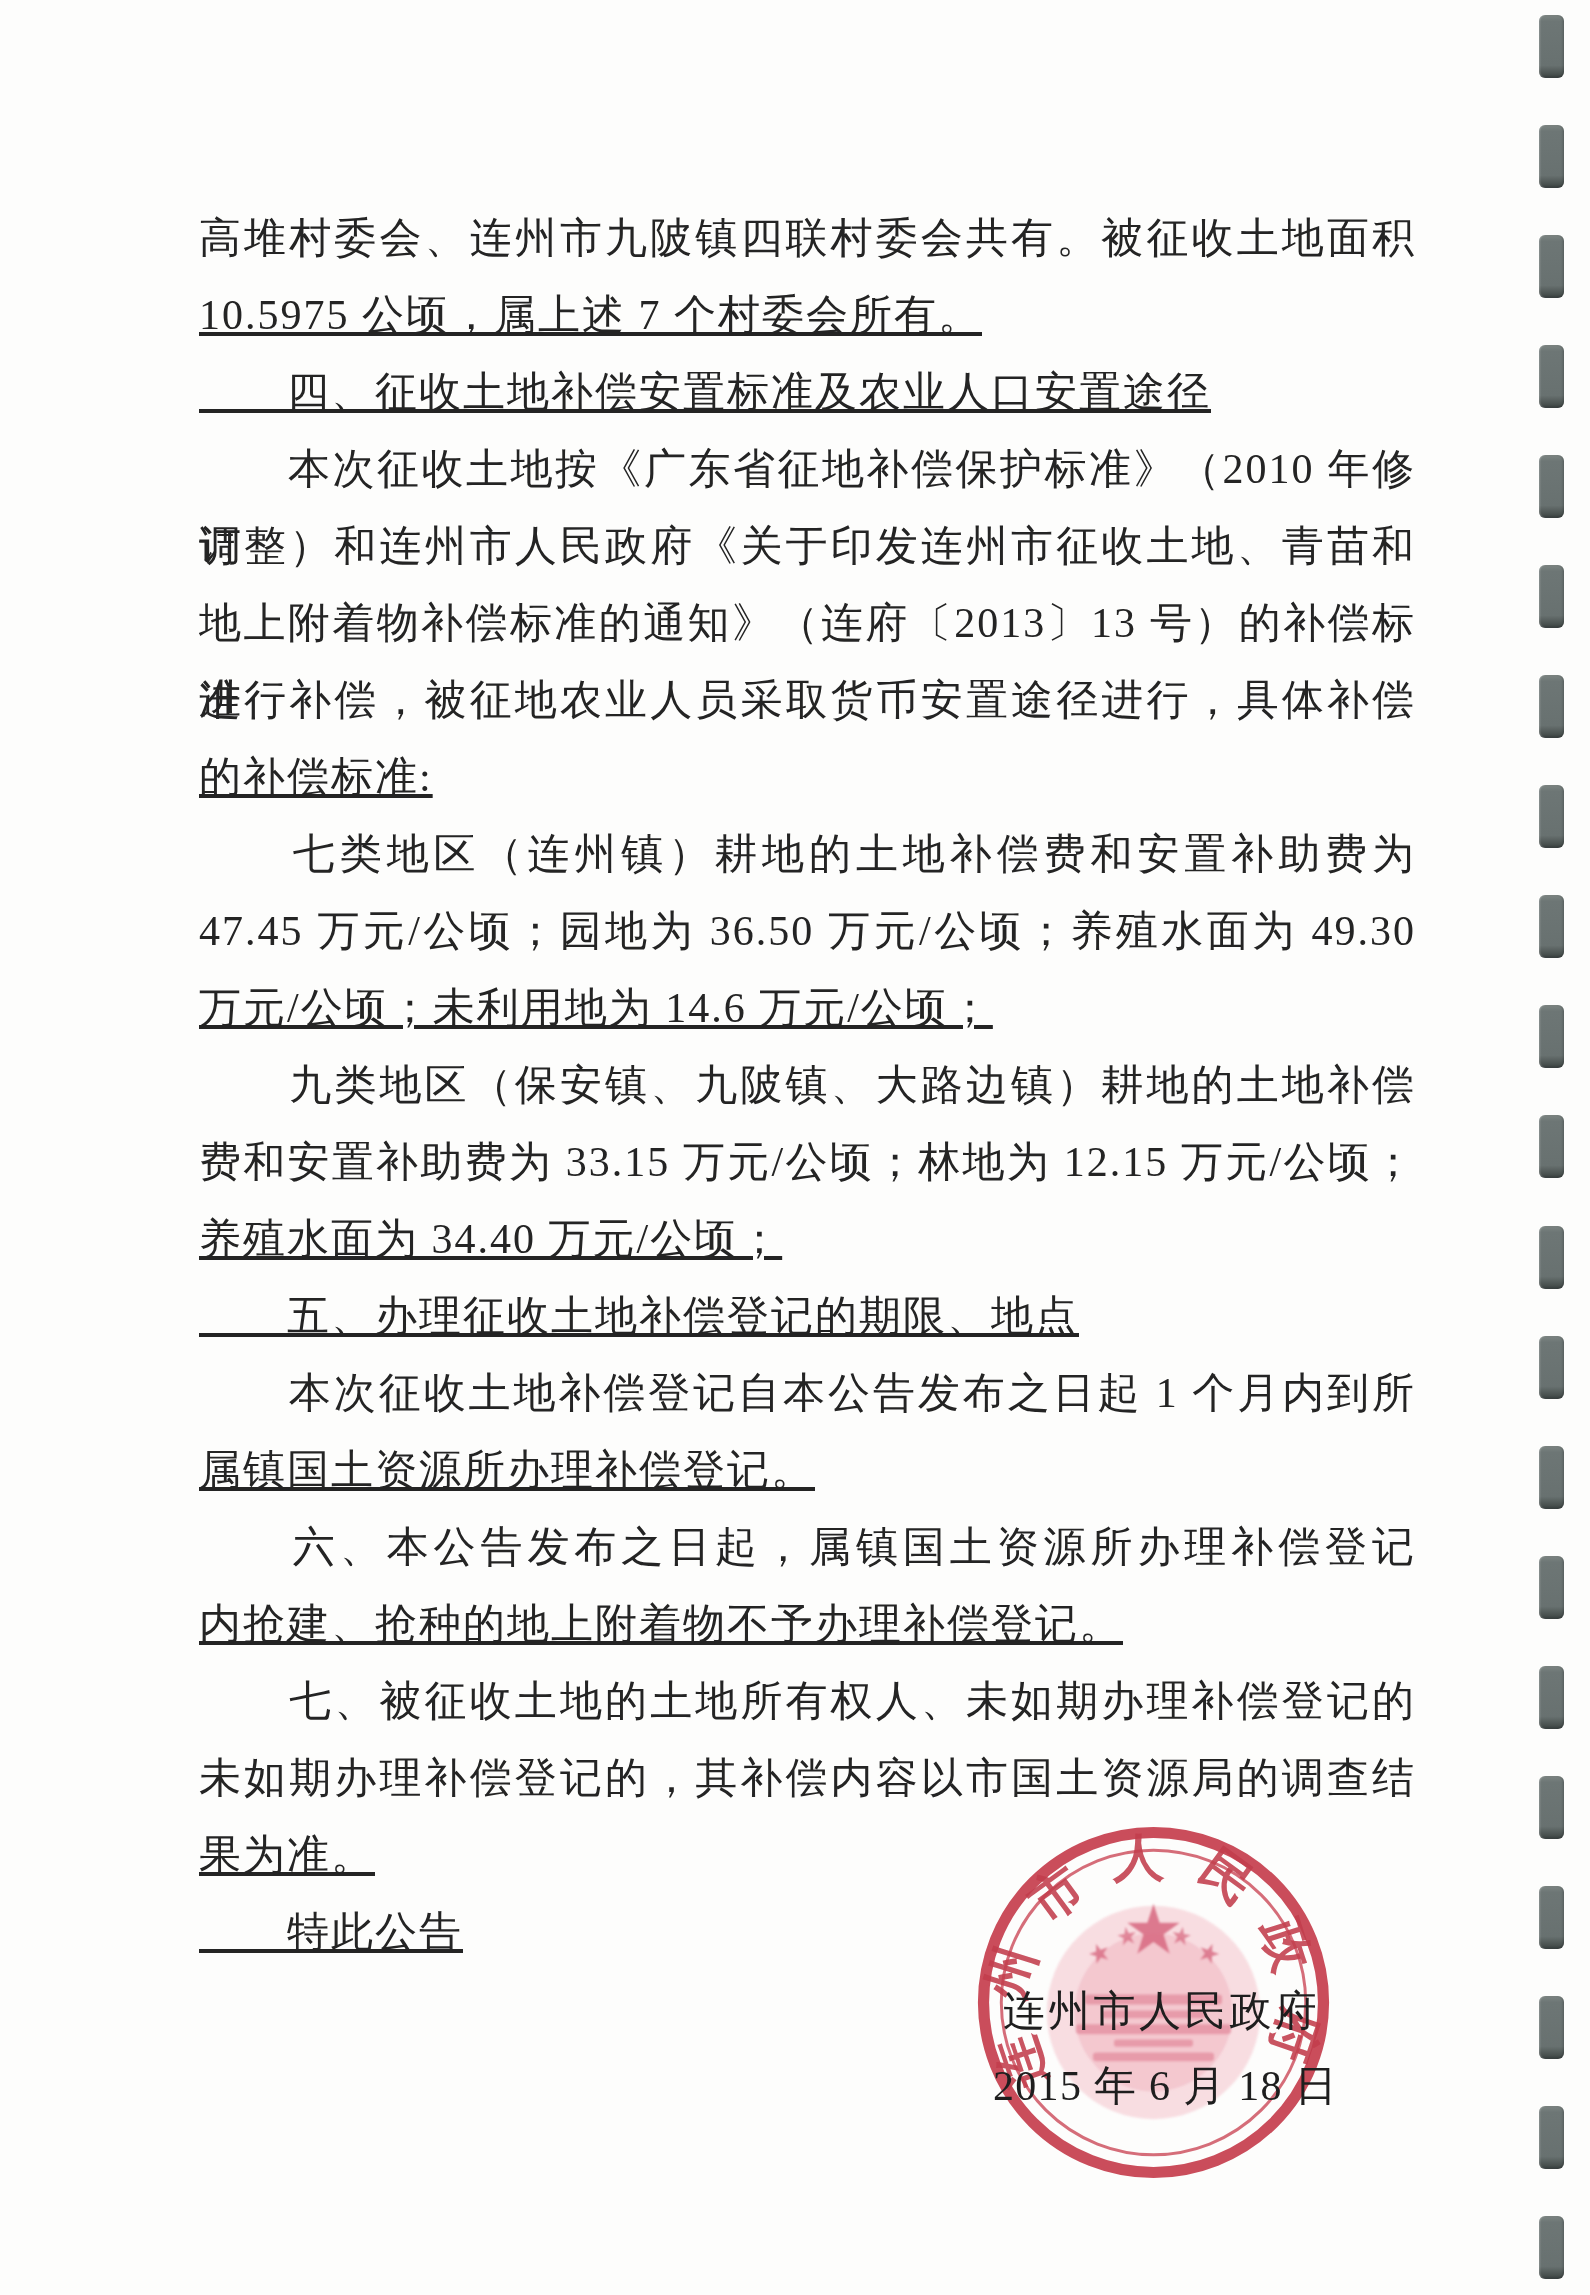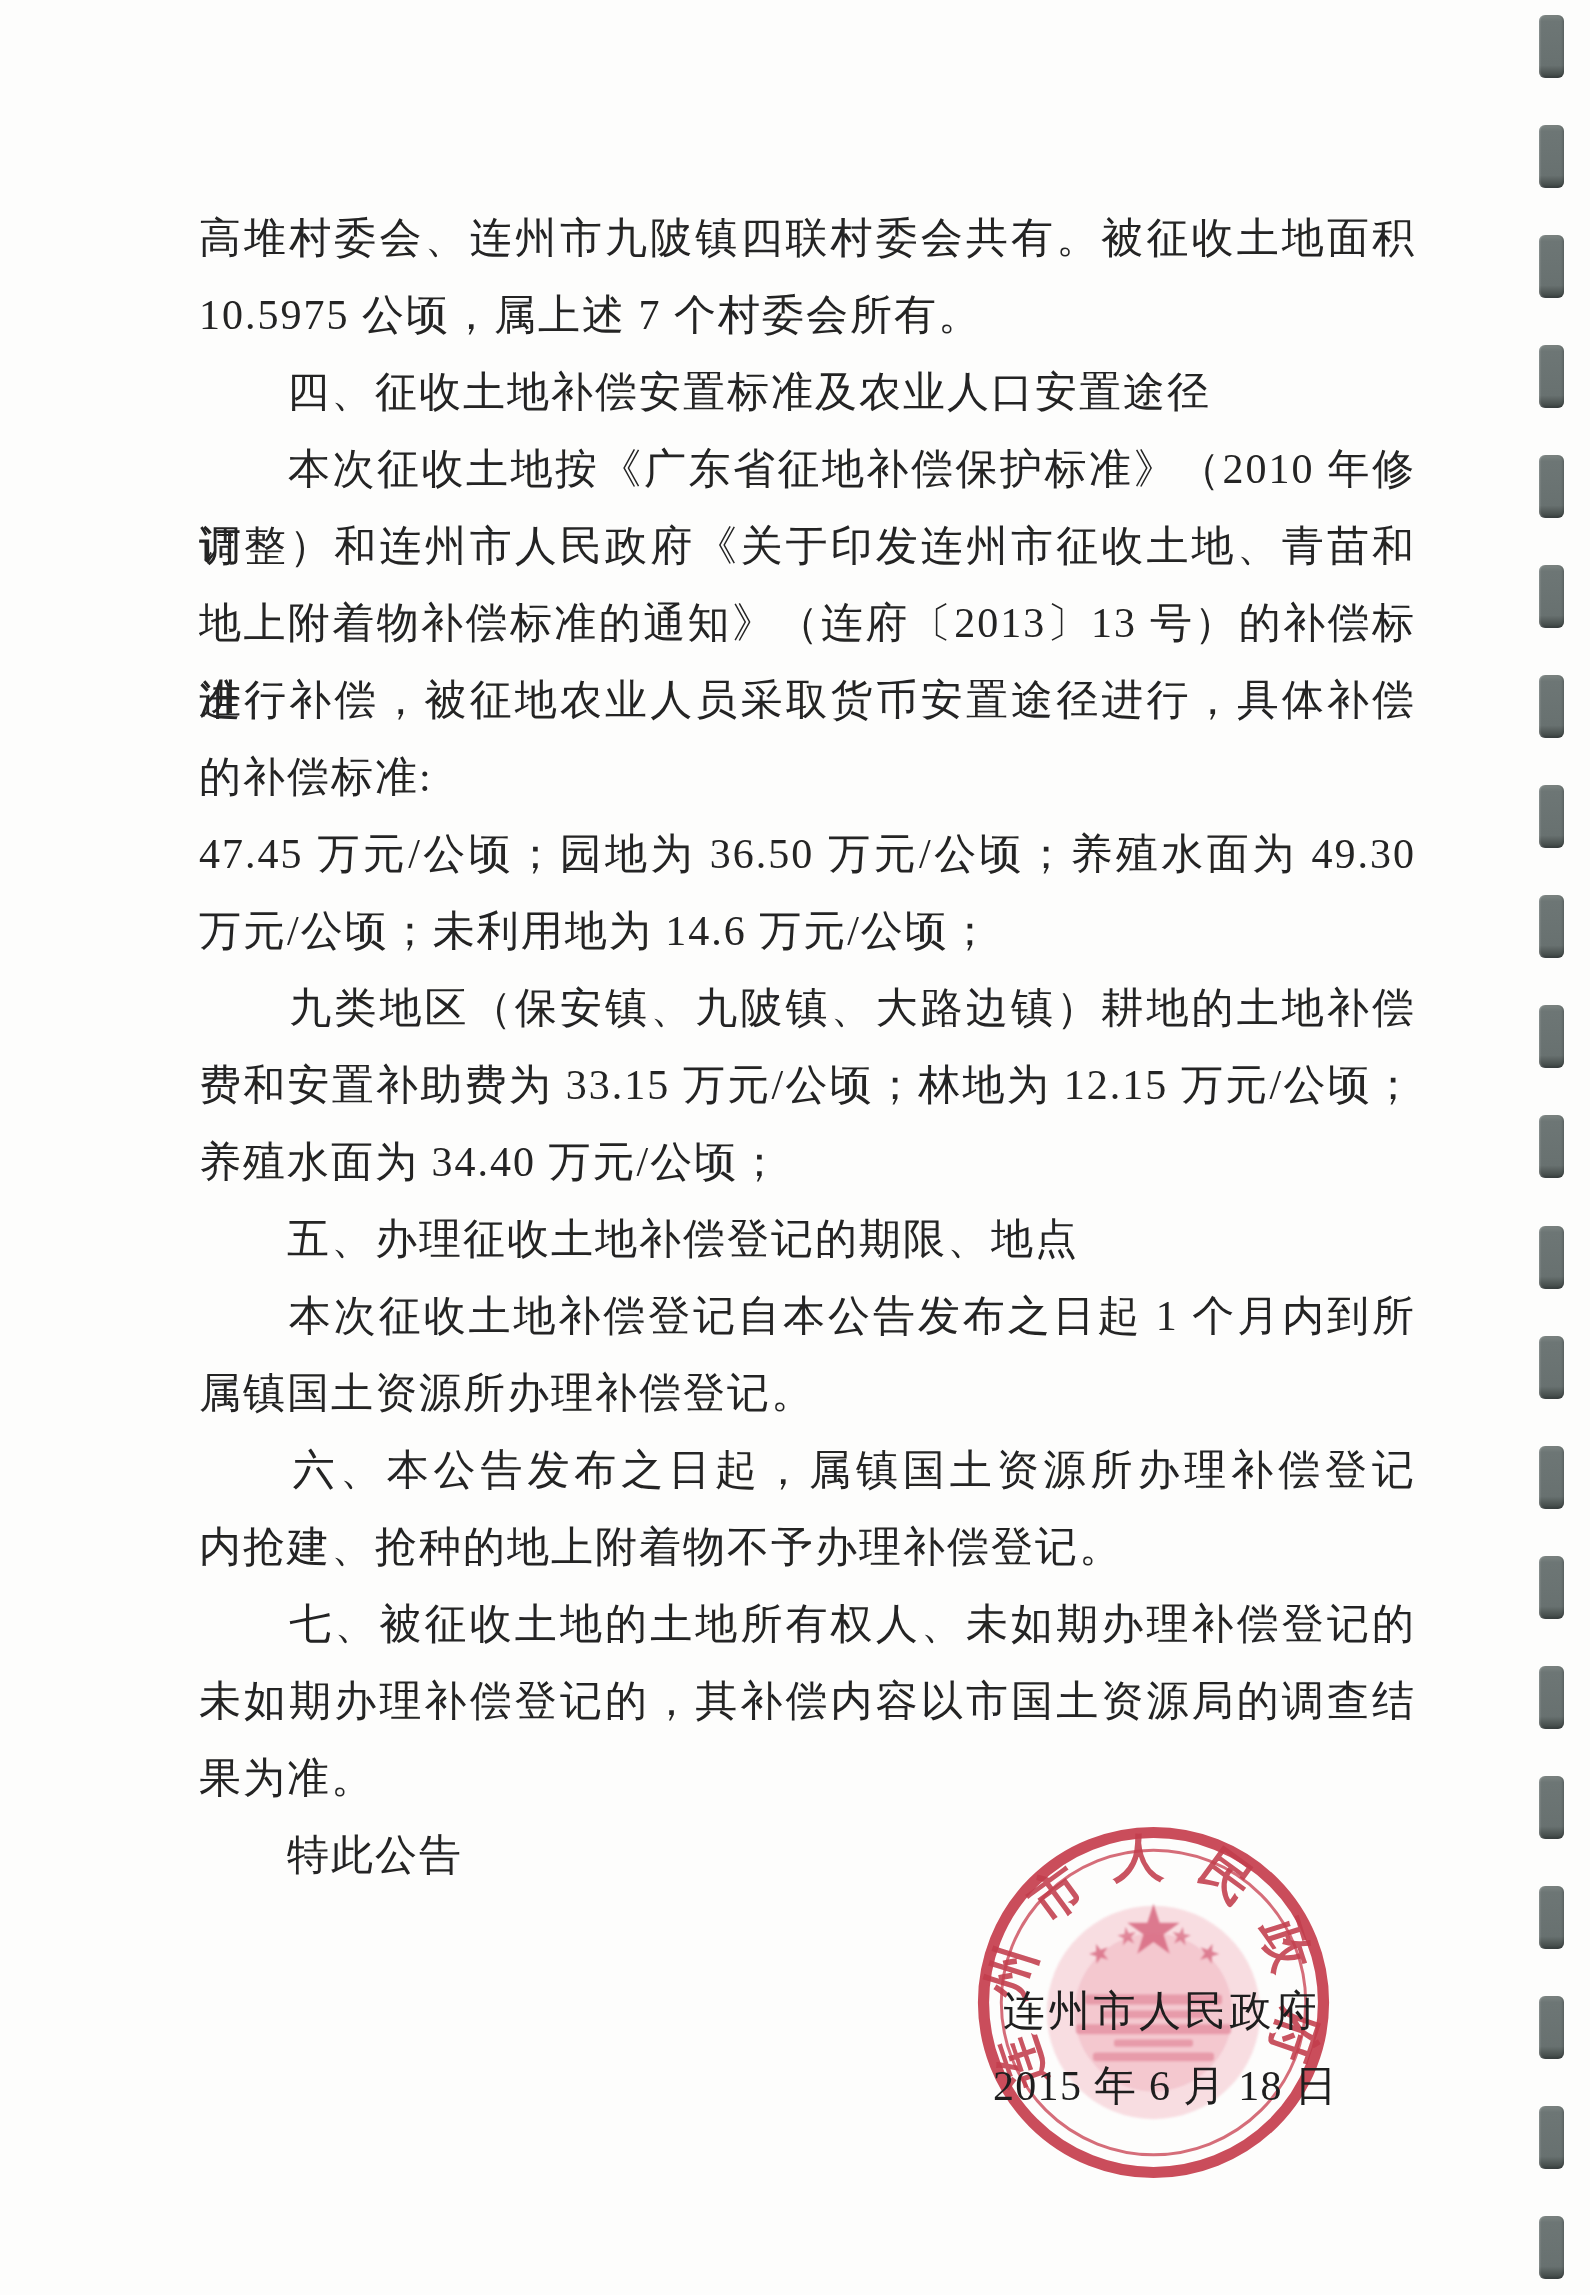--- a/index.html
+++ b/index.html
@@ -15,20 +15,21 @@
   }
   .line{
     font-size:42px;line-height:77px;height:77px;
     letter-spacing:2px;
     text-align:justify;
     text-align-last:justify;
     white-space:pre-wrap;
   }
   .line.end{
     text-align-last:left;
+    text-decoration:underline;
   }
   
   .sig{
     position:absolute;color:#1e1e1e;font-size:42px;z-index:3;
     white-space:nowrap;
   }
   .sig-issuer{left:1003px;top:1983px;letter-spacing:3.3px;}
   .sig-date{left:993px;top:2058px;letter-spacing:1.3px;}
   
   .seal{
@@ -54,20 +55,21 @@
 
   <div class="text-block" id="text-block">
       <div class="line">高堆村委会、连州市九陂镇四联村委会共有。被征收土地面积</div>
       <div class="line end">10.5975 公顷，属上述 7 个村委会所有。</div>
       <div class="line end">　　四、征收土地补偿安置标准及农业人口安置途径</div>
       <div class="line">　　本次征收土地按《广东省征地补偿保护标准》（2010 年修订</div>
       <div class="line">调整）和连州市人民政府《关于印发连州市征收土地、青苗和</div>
       <div class="line">地上附着物补偿标准的通知》（连府〔2013〕13 号）的补偿标准</div>
       <div class="line">进行补偿，被征地农业人员采取货币安置途径进行，具体补偿</div>
       <div class="line end">的补偿标准:</div>
+      <div class="line">　　七类地区（连州镇）耕地的土地补偿费和安置补助费为</div>
       <div class="line">47.45 万元/公顷；园地为 36.50 万元/公顷；养殖水面为 49.30</div>
       <div class="line end">万元/公顷；未利用地为 14.6 万元/公顷；</div>
       <div class="line">　　九类地区（保安镇、九陂镇、大路边镇）耕地的土地补偿</div>
       <div class="line">费和安置补助费为 33.15 万元/公顷；林地为 12.15 万元/公顷；</div>
       <div class="line end">养殖水面为 34.40 万元/公顷；</div>
       <div class="line end">　　五、办理征收土地补偿登记的期限、地点</div>
       <div class="line">　　本次征收土地补偿登记自本公告发布之日起 1 个月内到所</div>
       <div class="line end">属镇国土资源所办理补偿登记。</div>
       <div class="line">　　六、本公告发布之日起，属镇国土资源所办理补偿登记</div>
       <div class="line end">内抢建、抢种的地上附着物不予办理补偿登记。</div>

